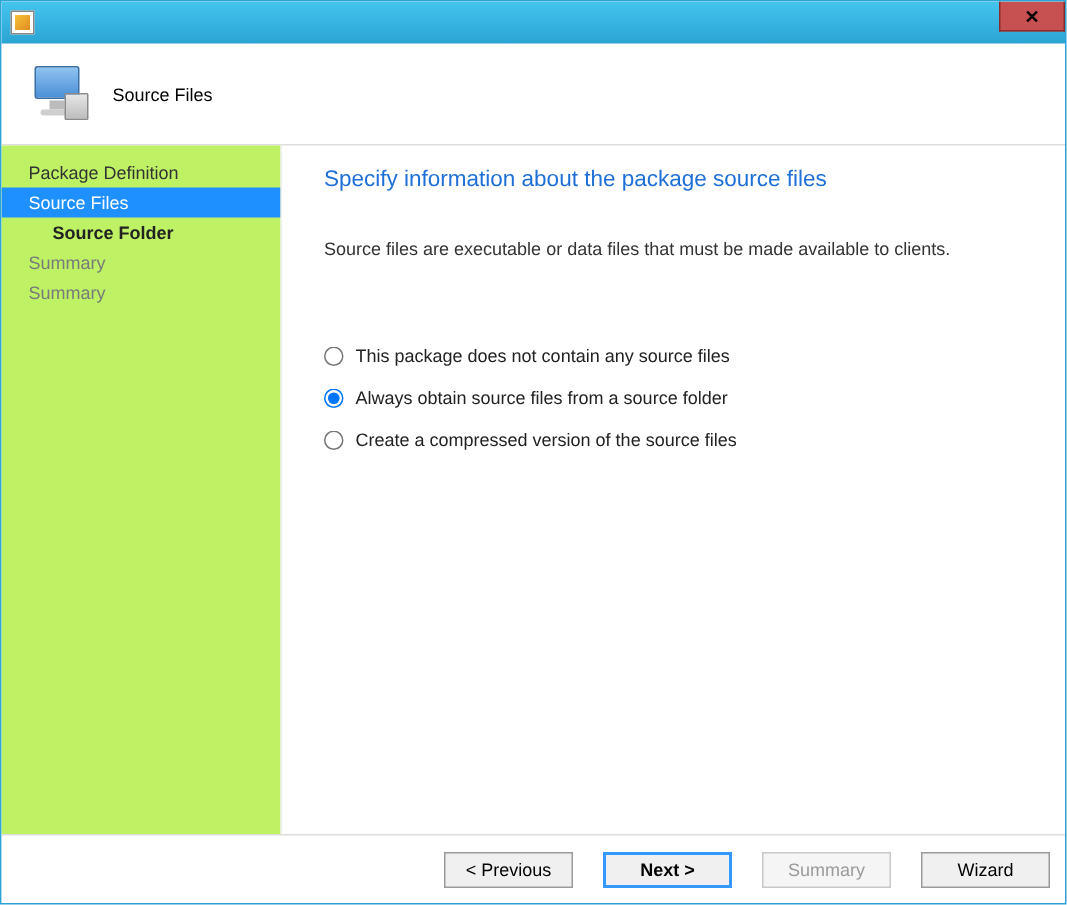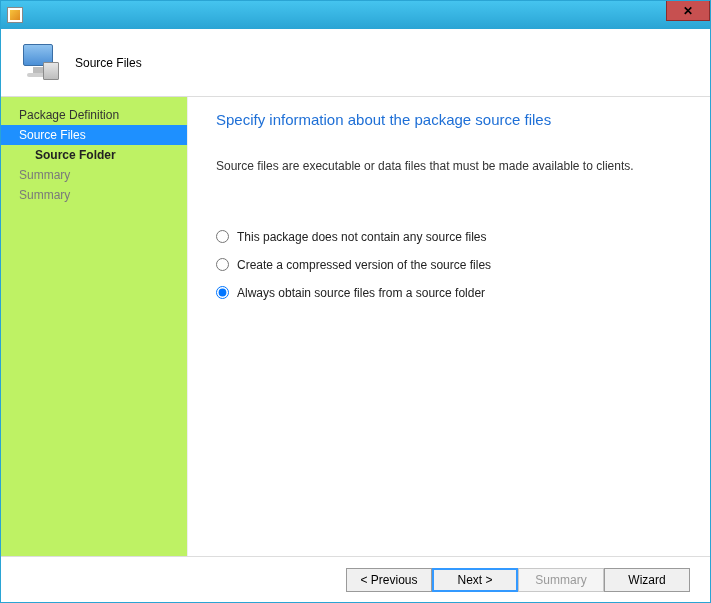--- a/index.html
+++ b/index.html
@@ -131,49 +131,50 @@
   .content .para {
     font-size: 12px;
     color: #333;
     line-height: 1.35;
     margin-bottom: 20px;
     padding-right: 6px;
   }
   .radios { margin-top: 56px; }
   .radio-row {
     display: flex;
-    align-items: flex-start;
+    align-items: flex-end;
     margin-bottom: 14px;
     font-size: 12px;
     color: #222;
   }
   .radio-row input { margin: 0 8px 0 0; }
   .footer {
     height: 46px;
     border-top: 1px solid #ddd;
     display: flex;
     align-items: center;
     justify-content: flex-end;
-    padding-right: 20px;
-    gap: 0;
+    padding-right: 10px;
+    gap: 20px;
     background: #fff;
   }
   .footer button {
     min-width: 86px;
     height: 24px;
     font-size: 12px;
     font-family: inherit;
     background: #f0f0f0;
     border: 1px solid #9a9a9a;
     cursor: pointer;
     padding: 0 10px;
   }
   .footer button.default {
     border: 2px solid #3399ff;
     padding: 0 9px;
+    font-weight: bold;
   }
   .footer button:disabled {
     color: #9a9a9a;
     border-color: #c8c8c8;
     background: #f5f5f5;
     cursor: default;
   }
 </style>
 </head>
 <body>
@@ -207,26 +208,26 @@
   <div class="content">
     <h1>Specify information about the package source files</h1>
     <div class="para">Source files are executable or data files that must be made available to clients.</div>
 
     <div class="radios">
       <label class="radio-row">
         <input type="radio" name="srcopt" style="">
         <span>This package does not contain any source files</span>
       </label>
       <label class="radio-row">
+        <input type="radio" name="srcopt" checked="" style="">
+        <span>Always obtain source files from a source folder</span>
+      </label>
+      <label class="radio-row">
         <input type="radio" name="srcopt" style="">
         <span>Create a compressed version of the source files</span>
-      </label>
-      <label class="radio-row">
-        <input type="radio" name="srcopt" checked="" style="">
-        <span>Always obtain source files from a source folder</span>
       </label>
     </div>
   </div>
 </div>
 
 <div class="footer">
   <button>&lt; Previous</button>
   <button class="default">Next &gt;</button>
   <button disabled="">Summary</button>
   <button>Wizard</button>

